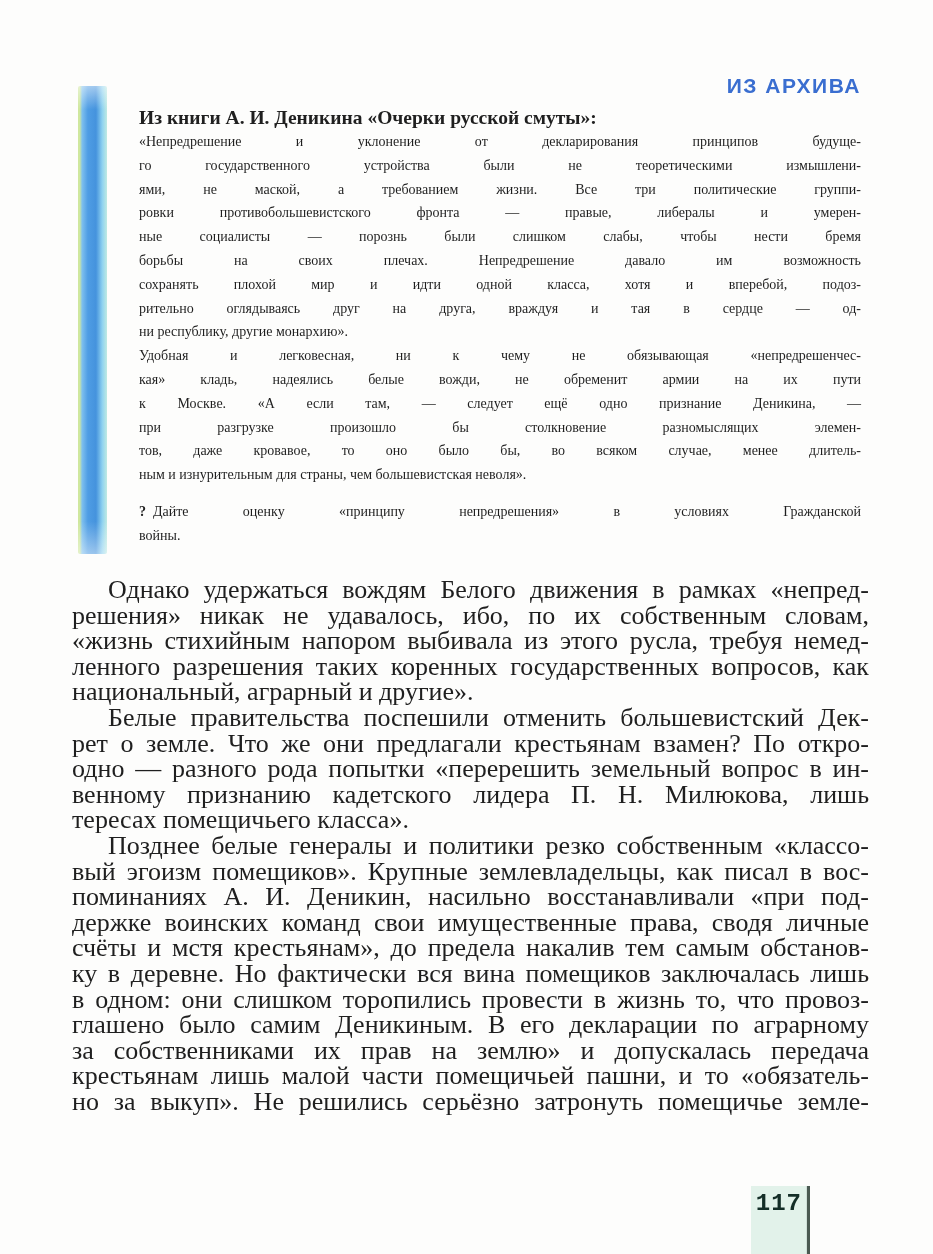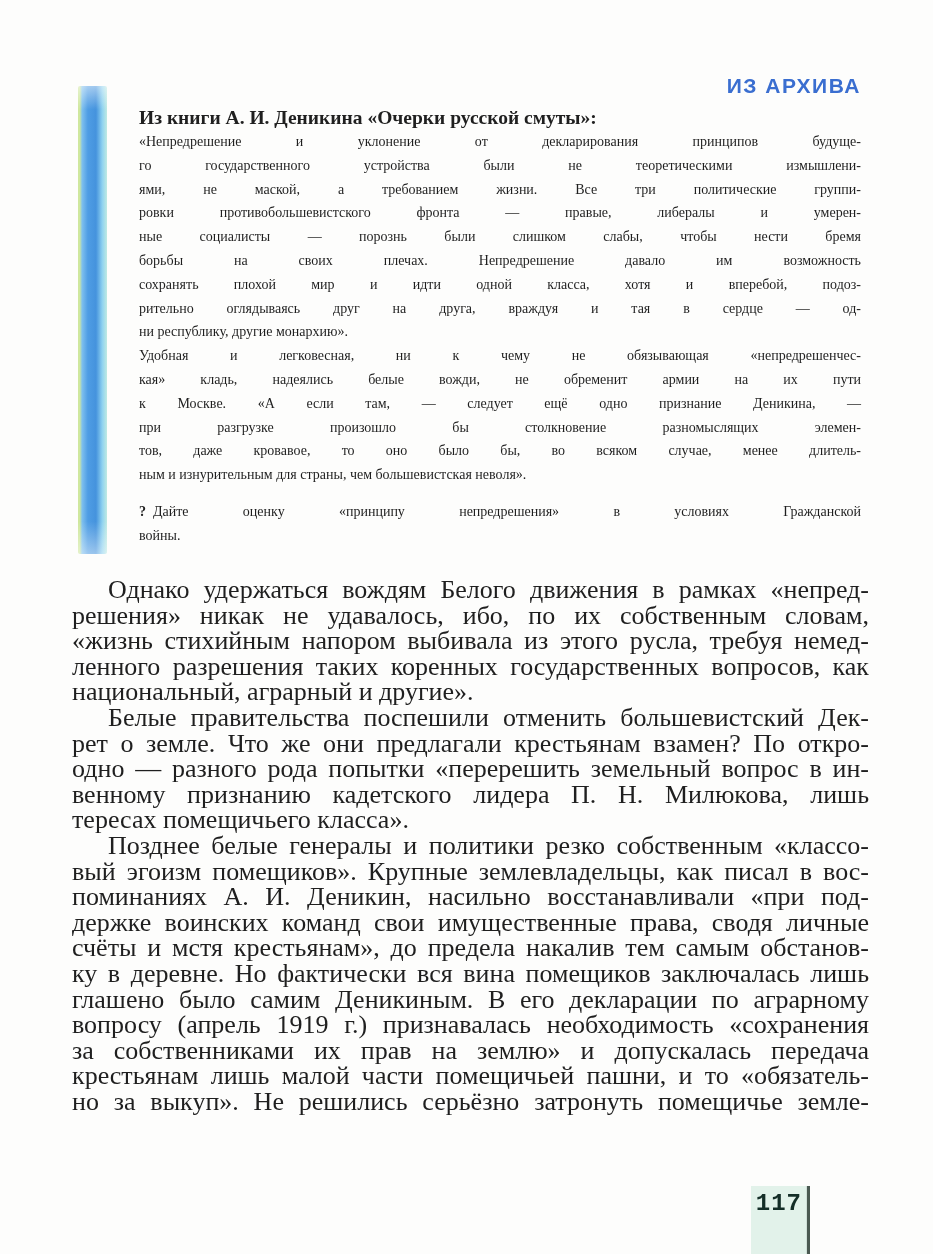--- a/index.html
+++ b/index.html
@@ -138,22 +138,22 @@
       <div class="line">венному признанию кадетского лидера П. Н. Милюкова, лишь</div>
       <div class="line last">тересах помещичьего класса».</div>
     </div>
   <div class="para">
       <div class="line">Позднее белые генералы и политики резко собственным «классо-</div>
       <div class="line">вый эгоизм помещиков». Крупные землевладельцы, как писал в вос-</div>
       <div class="line">поминаниях А. И. Деникин, насильно восстанавливали «при под-</div>
       <div class="line">держке воинских команд свои имущественные права, сводя личные</div>
       <div class="line">счёты и мстя крестьянам», до предела накалив тем самым обстанов-</div>
       <div class="line">ку в деревне. Но фактически вся вина помещиков заключалась лишь</div>
+      <div class="line">в одном: они слишком торопились провести в жизнь то, что провоз-</div>
       <div class="line">глашено было самим Деникиным. В его декларации по аграрному</div>
-      <div class="line">вопросу (апрель 1919 г.) признавалась необходимость «сохранения</div>
       <div class="line">за собственниками их прав на землю» и допускалась передача</div>
       <div class="line">крестьянам лишь малой части помещичьей пашни, и то «обязатель-</div>
       <div class="line">но за выкуп». Не решились серьёзно затронуть помещичье земле-</div>
     </div>
 </section>
 
 <div class="footer-mint"></div>
 <div class="footer-rule"></div>
 <div class="page-number">117</div>
 

